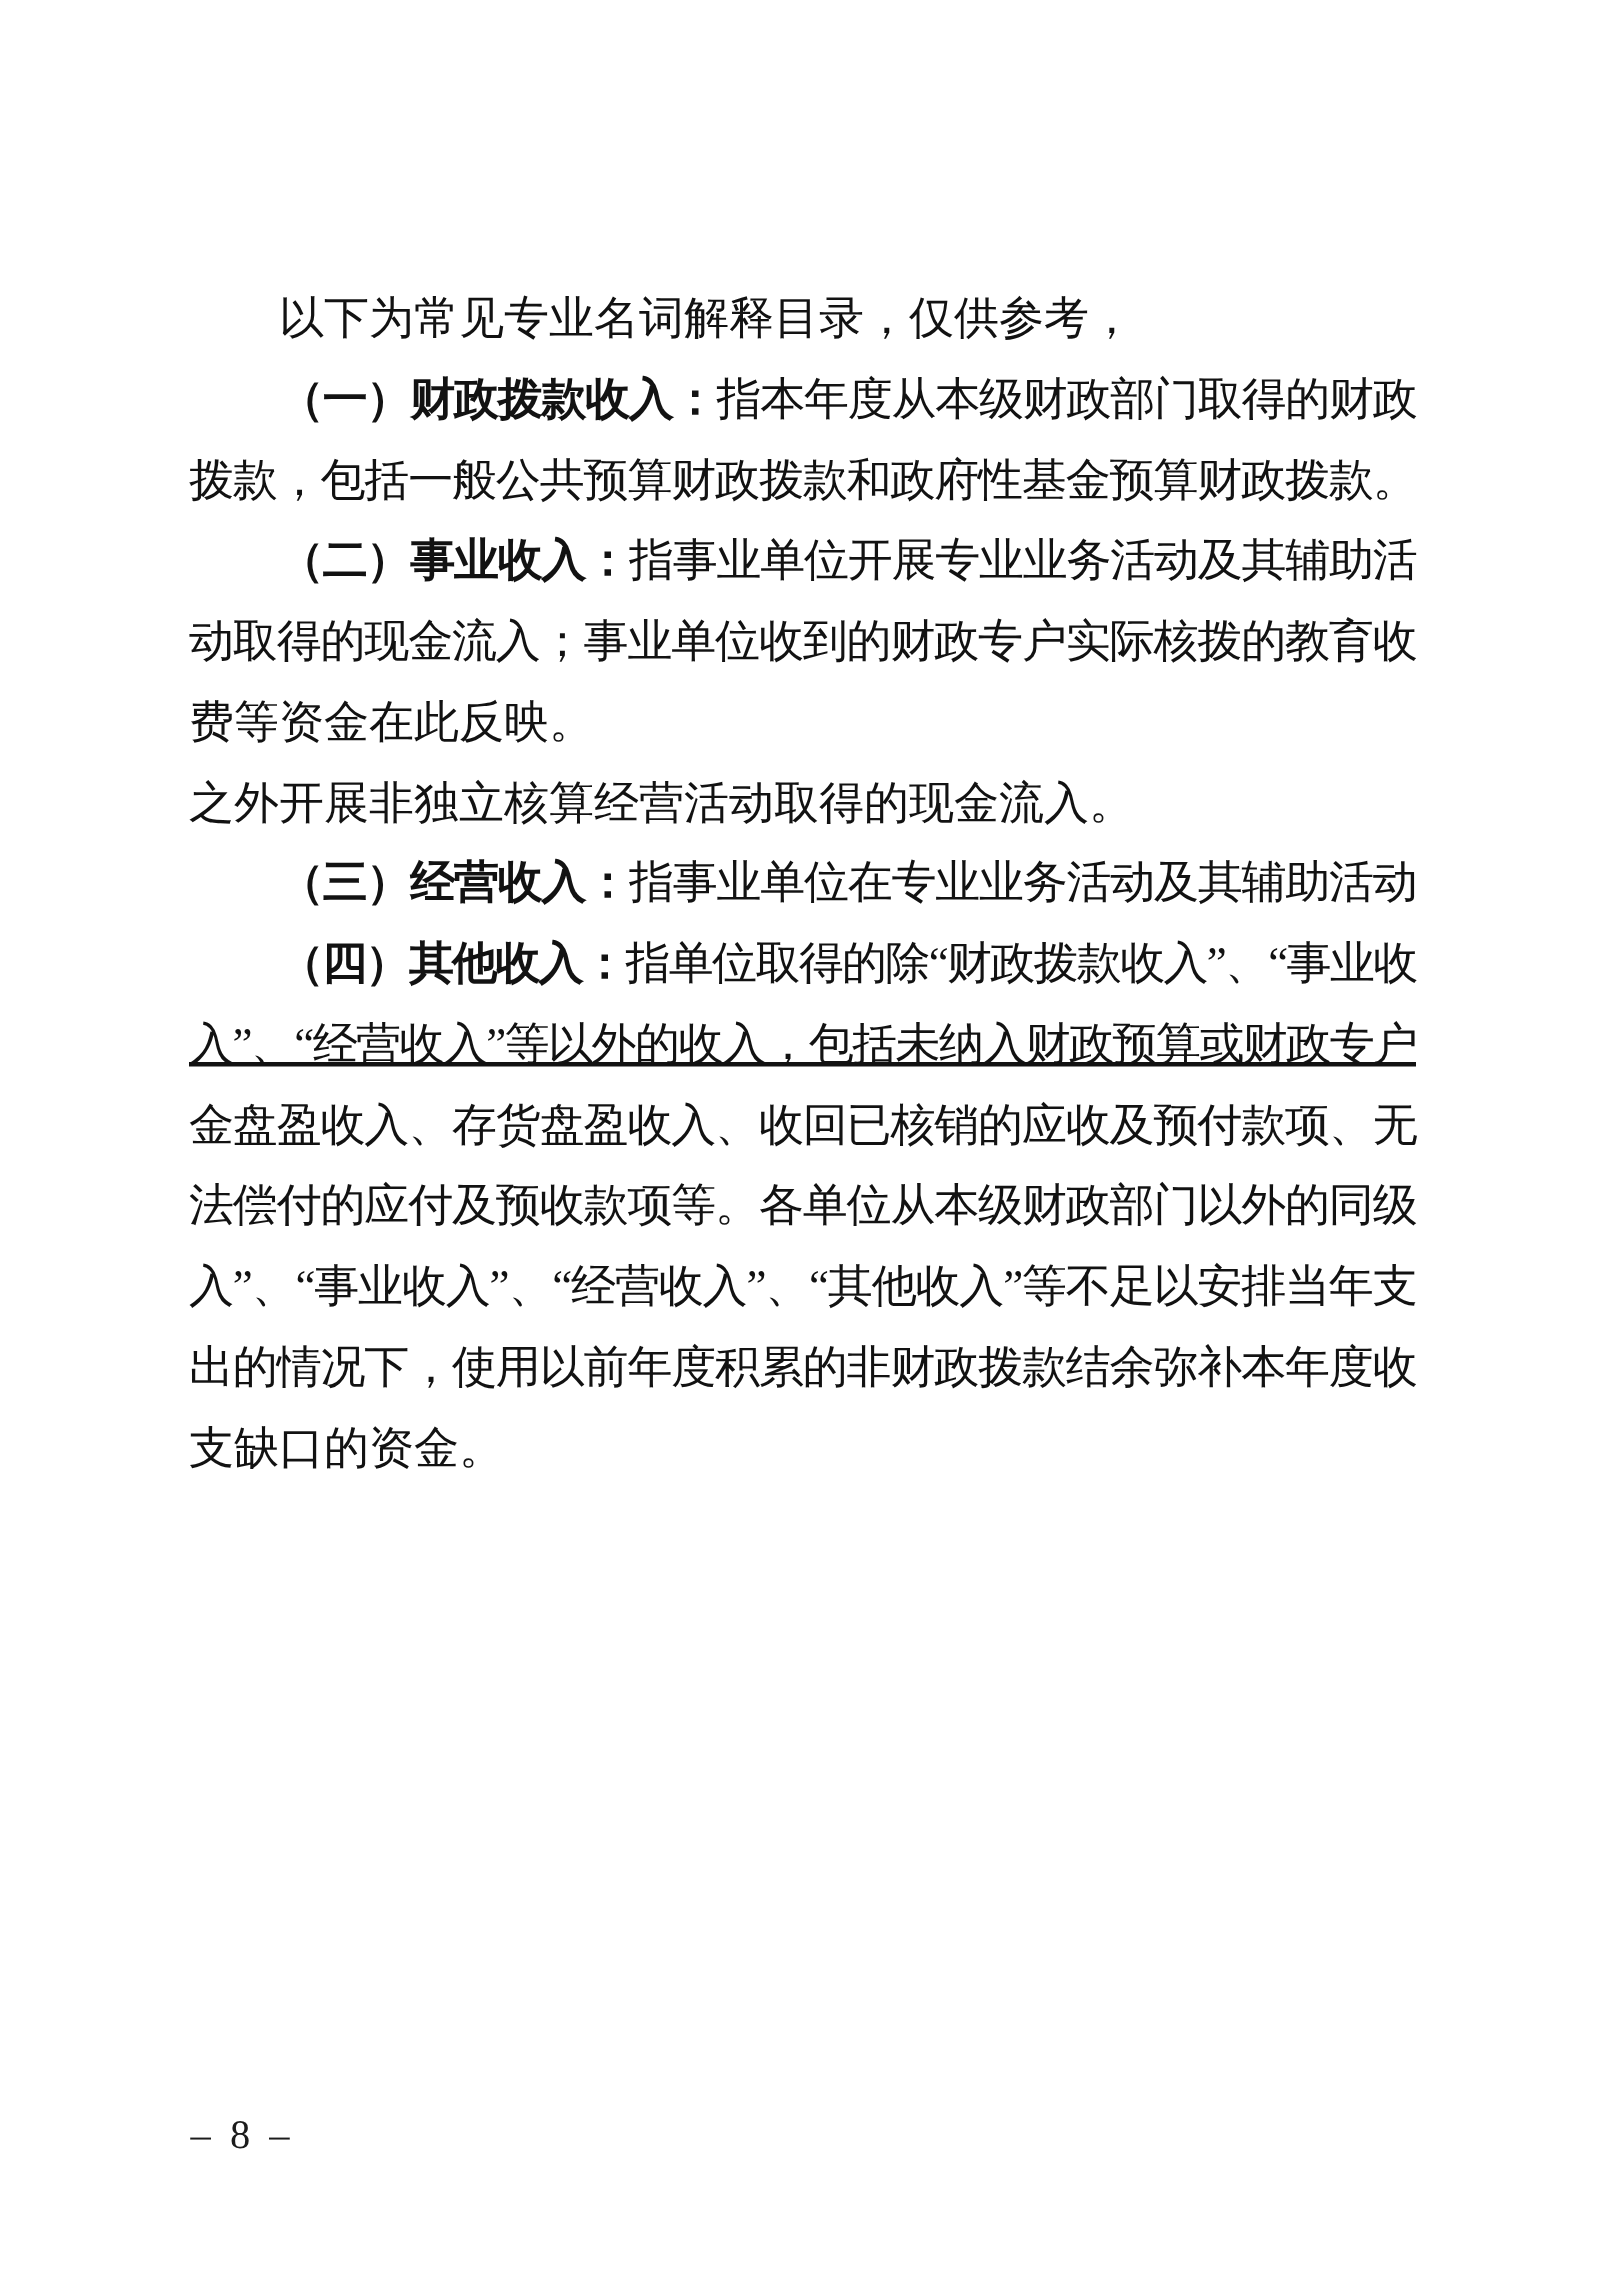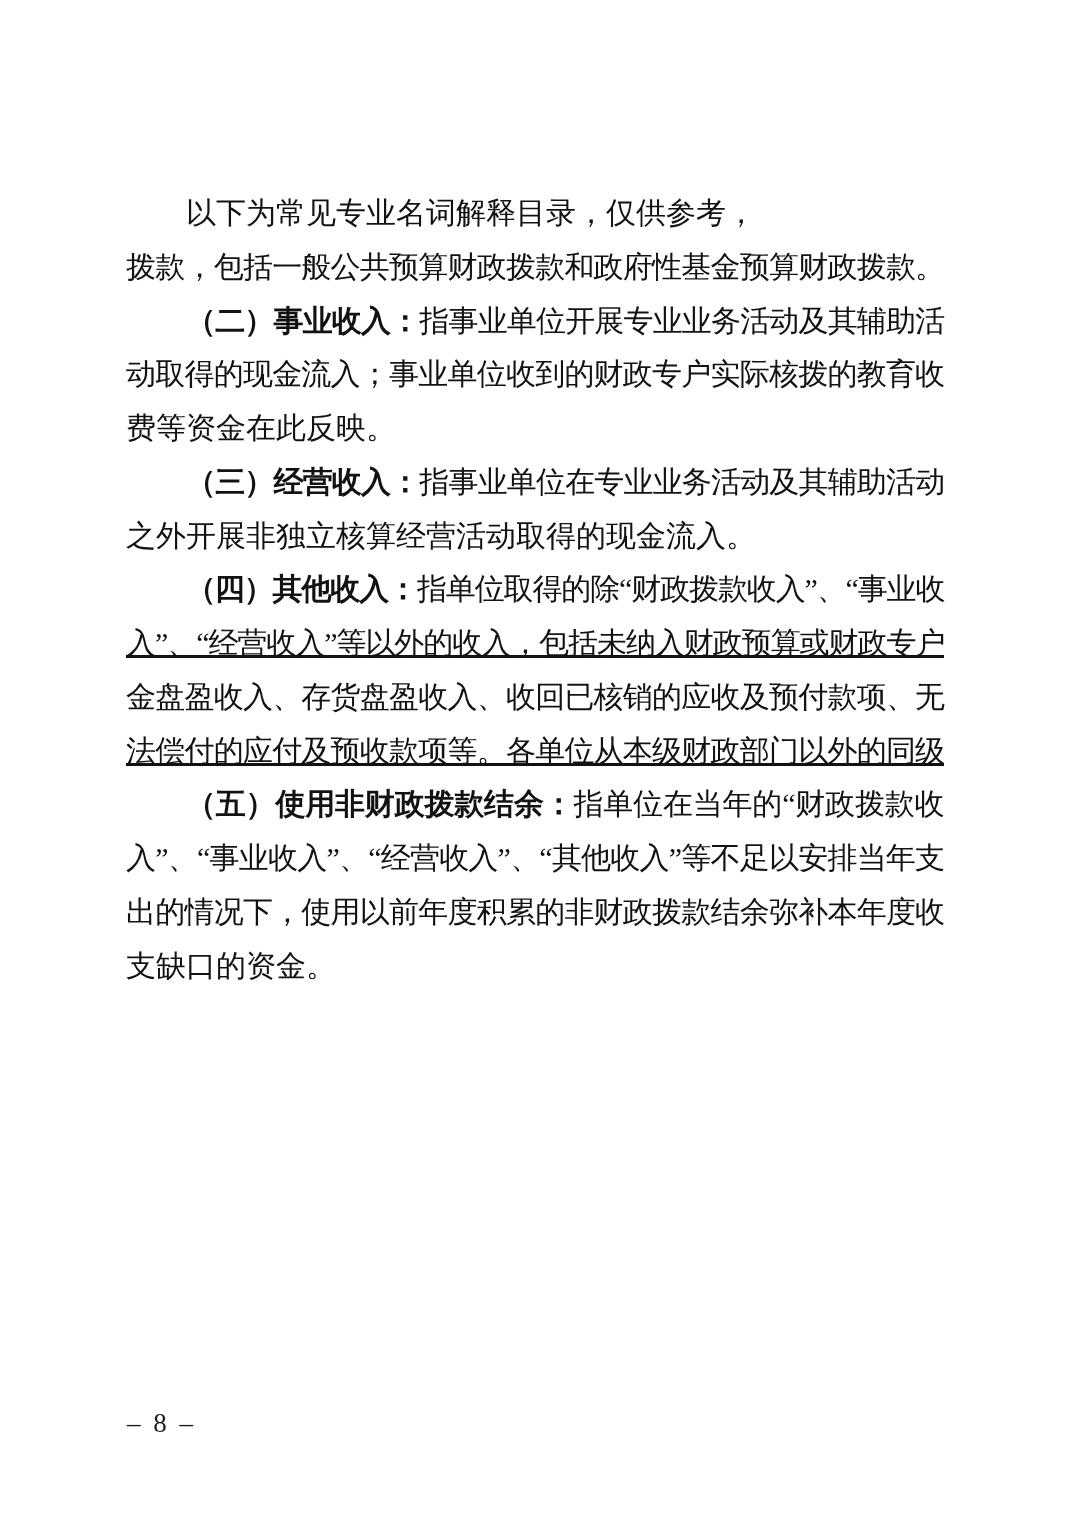--- a/index.html
+++ b/index.html
@@ -49,38 +49,38 @@
 </style>
 </head>
 <body>
 
 <div class="page">
   <div class="doc-body">
       <div class="para">
         <div class="line indent" style=""><span class="seg">以下为常见专业名词解释目录，仅供参考，</span></div>
       </div>
       <div class="para">
+        <div class="line indent fill" style="letter-spacing: -1.18px;"><span class="seg b">（一）财政拨款收入：</span><span class="seg">指本年度从本级财政部门取得的财政</span></div>
         <div class="line fill" style="letter-spacing: -1.11481px;"><span class="seg">拨款，包括一般公共预算财政拨款和政府性基金预算财政拨款。</span></div>
       </div>
       <div class="para">
         <div class="line indent fill" style="letter-spacing: -1.18px;"><span class="seg b">（二）事业收入：</span><span class="seg">指事业单位开展专业业务活动及其辅助活</span></div>
         <div class="line fill" style="letter-spacing: -1.11481px;"><span class="seg">动取得的现金流入；事业单位收到的财政专户实际核拨的教育收</span></div>
         <div class="line" style=""><span class="seg">费等资金在此反映。</span></div>
       </div>
       <div class="para">
+        <div class="line" style=""><span class="seg">之外开展非独立核算经营活动取得的现金流入。</span></div>
         <div class="line indent fill" style="letter-spacing: -1.18px;"><span class="seg b">（三）经营收入：</span><span class="seg">指事业单位在专业业务活动及其辅助活动</span></div>
-        <div class="line" style=""><span class="seg">之外开展非独立核算经营活动取得的现金流入。</span></div>
       </div>
       <div class="para">
         <div class="line indent fill" style="letter-spacing: -1.48519px;"><span class="seg b">（四）其他收入：</span><span class="seg">指单位取得的除“财政拨款收入”、“事业收</span></div>
         <div class="line fill" style="letter-spacing: -1.40345px; text-decoration: underline;"><span class="seg">入”、“经营收入”等以外的收入，包括未纳入财政预算或财政专户</span></div>
         <div class="line fill" style="letter-spacing: -1.11481px;"><span class="seg">金盘盈收入、存货盘盈收入、收回已核销的应收及预付款项、无</span></div>
-        <div class="line fill" style="letter-spacing: -1.11481px; text-decoration: underline;"><span class="seg">法偿付的应付及预收款项等。各单位从本级财政部门以外的同级</span></div>
+        <div class="line fill" style="letter-spacing: -1.11481px;"><span class="seg">法偿付的应付及预收款项等。各单位从本级财政部门以外的同级</span></div>
       </div>
       <div class="para">
-        <div class="line indent fill" style="letter-spacing: -0.5px;"><span class="seg b">（五）使用非财政拨款结余：</span><span class="seg">指单位在当年的“财政拨款收</span></div>
         <div class="line fill" style="letter-spacing: -1.10645px;"><span class="seg">入”、“事业收入”、“经营收入”、“其他收入”等不足以安排当年支</span></div>
         <div class="line fill" style="letter-spacing: -1.11481px;"><span class="seg">出的情况下，使用以前年度积累的非财政拨款结余弥补本年度收</span></div>
         <div class="line" style=""><span class="seg">支缺口的资金。</span></div>
       </div>
     </div>
   <div class="page-num">– 8 –</div>
 </div>
 
 </body></html>

